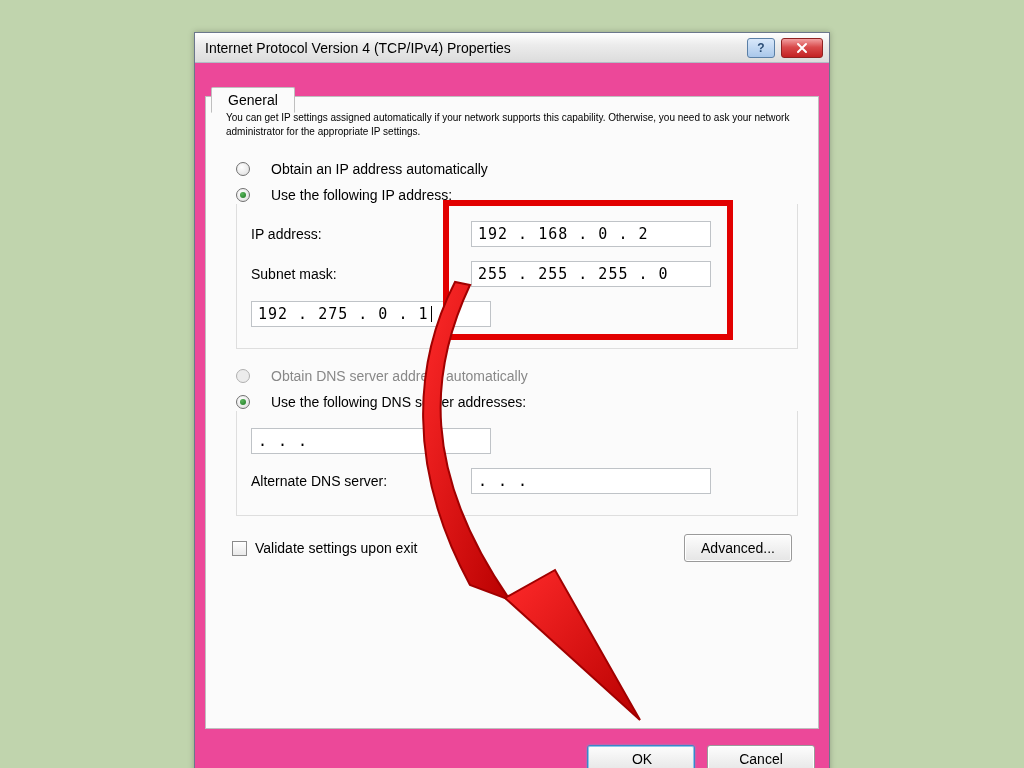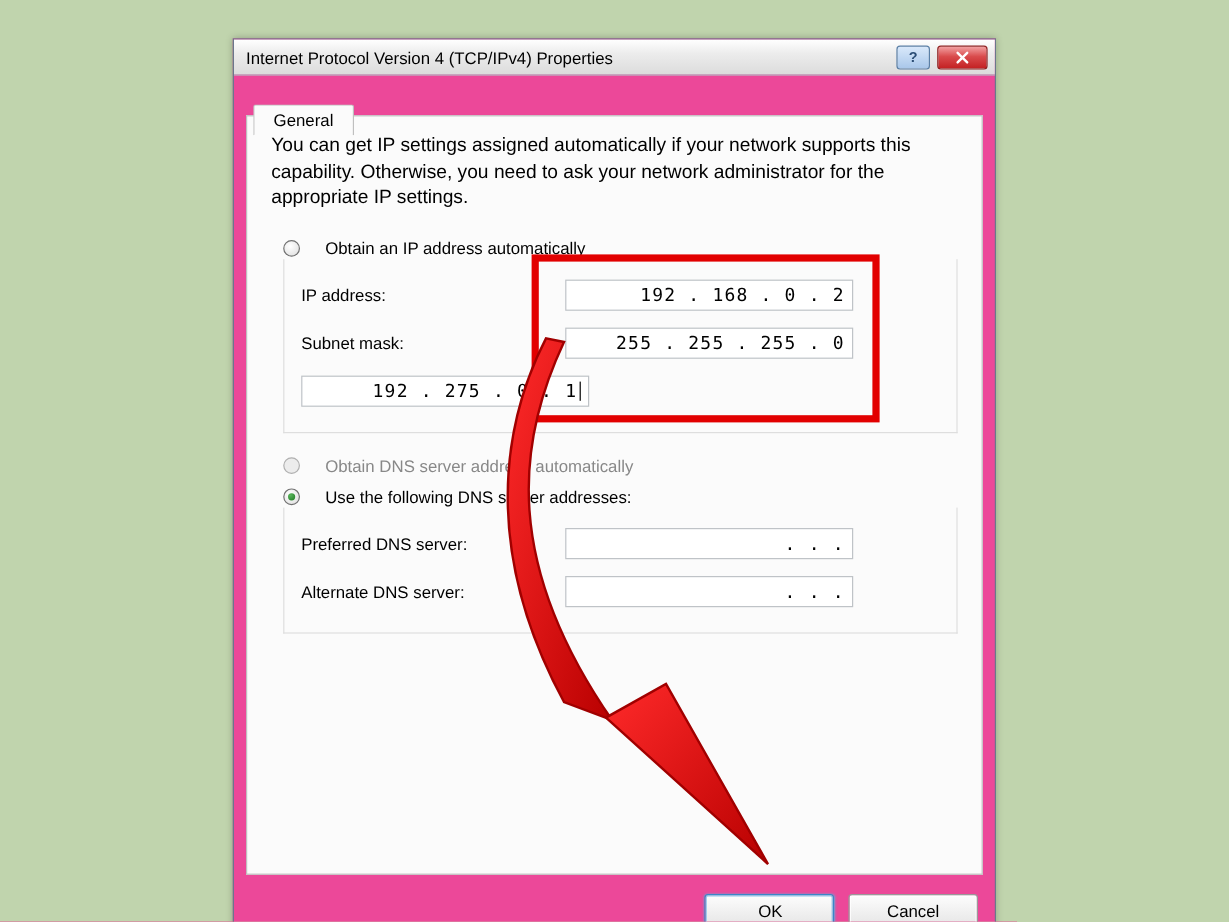--- a/index.html
+++ b/index.html
@@ -84,21 +84,21 @@
   .tab-panel {
     position: absolute;
     left: 0; right: 0;
     top: 25px; bottom: 52px;
     background: #fbfbfb;
     border: 1px solid #bfbfbf;
     padding: 14px 20px 14px 20px;
   }
 
   .description {
-    font-size: 16px;
+    font-size: 10px;
     line-height: 1.35;
     margin-bottom: 18px;
   }
 
   .group {
     position: relative;
     margin: 6px 0 14px 10px;
   }
 
   .radio-row {
@@ -140,21 +140,21 @@
     width: 240px;
     height: 26px;
     border: 1px solid #bfc3c7;
     background: #fff;
     font-family: monospace;
     font-size: 15px;
     letter-spacing: 1px;
     text-align: center;
     display: flex;
     align-items: center;
-    justify-content: flex-end;
+    justify-content: flex-start;
     padding: 0 6px;
   }
   .caret {
     display:inline-block; width:1px; height:16px; background:#000; margin-left:2px;
   }
 
   .red-highlight {
     position: absolute;
     border: 6px solid #e20000;
     pointer-events: none;
@@ -232,20 +232,24 @@
     <div class="tab-header">General</div>
 
     <div class="tab-panel">
       <div class="description">You can get IP settings assigned automatically if your network supports this capability. Otherwise, you need to ask your network administrator for the appropriate IP settings.</div>
 
       <div class="group">
         <div class="radio-row">
           <span class="radio-dot"></span>
           <span>Obtain an IP address automatically</span>
         </div>
+        <div class="radio-row">
+          <span class="radio-dot checked"></span>
+          <span>Use the following IP address:</span>
+        </div>
 
         <div class="fieldset-box" style="position:relative;">
           <div class="field-row">
             <span class="field-label">IP address:</span>
             <span class="ip-input">
                 <span>192 . 168 .  0  .  2</span>
               </span>
           </div>
           <div class="field-row">
             <span class="field-label">Subnet mask:</span>
@@ -268,34 +272,40 @@
           <span class="radio-dot disabled"></span>
           <span>Obtain DNS server address automatically</span>
         </div>
         <div class="radio-row">
           <span class="radio-dot checked"></span>
           <span>Use the following DNS server addresses:</span>
         </div>
 
         <div class="fieldset-box">
           <div class="field-row">
-            <span class="field-label">Preferred DNS server:</span>
             <span class="ip-input">
                 <span>.       .       .</span>
               </span>
           </div>
           <div class="field-row">
             <span class="field-label">Alternate DNS server:</span>
             <span class="ip-input">
                 <span>.       .       .</span>
               </span>
           </div>
         </div>
       </div>
 
+      <div class="bottom-row">
+        <label style="display:flex;align-items:center;font-size:14px;">
+          <span class="checkbox"></span>
+          <span>Validate settings upon exit</span>
+        </label>
+        <span class="button">Advanced...</span>
+      </div>
     </div>
 
     <div class="dialog-buttons">
       <span class="button default">OK</span>
       <span class="button">Cancel</span>
     </div>
   </div>
 </div>
 
 <svg class="arrow-svg" viewBox="0 0 1024 768">

